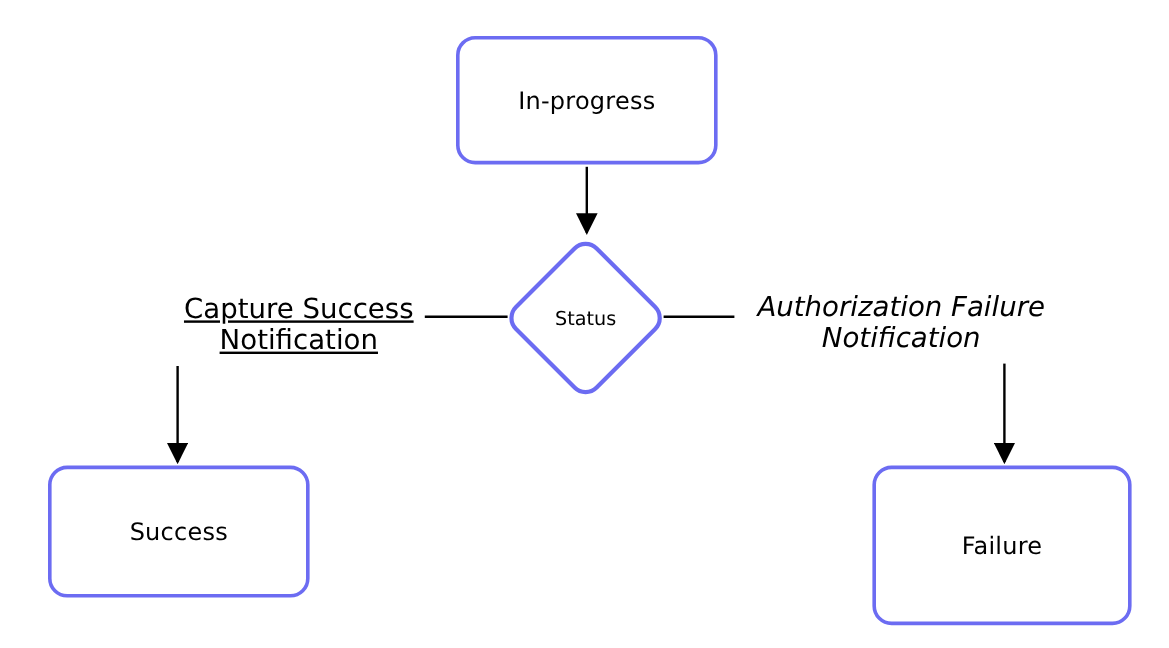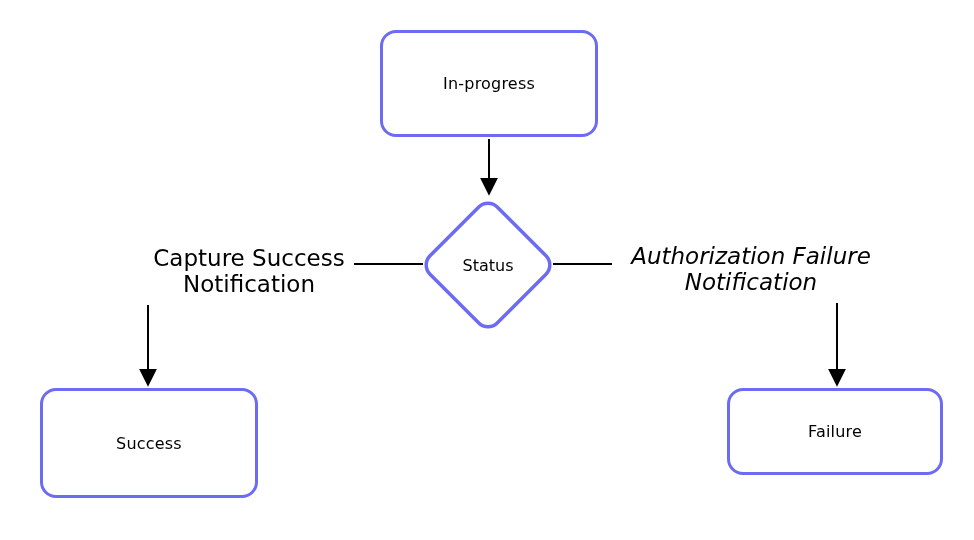--- a/index.html
+++ b/index.html
@@ -19,43 +19,43 @@
   }
   .node {
     position: absolute;
     box-sizing: border-box;
     border: 3.5px solid #6c6cf2;
     border-radius: 16px;
     background: #ffffff;
     display: flex;
     align-items: center;
     justify-content: center;
-    font-size: 16px;
+    font-size: 20px;
     letter-spacing: 0.2px;
   }
   .node-in-progress { left: 380px; top: 30px;  width: 218px; height: 107px; }
   .node-success     { left: 40px;  top: 388px; width: 218px; height: 110px; }
-  .node-failure     { left: 727px; top: 388px; width: 216px; height: 87px; }
+  .node-failure     { left: 727px; top: 388px; width: 216px; height: 133px; }
   .status-label {
     position: absolute;
     left: 418px; top: 246px;
     width: 140px; height: 38px;
     display: flex;
     align-items: center;
     justify-content: center;
     font-size: 16px;
   }
   .edge-label {
     position: absolute;
     text-align: center;
     font-size: 23px;
     line-height: 26px;
     white-space: nowrap;
   }
-  .edge-label-left  { left: 129px; top: 245px; width: 240px; }
+  .edge-label-left  { left: 129px; top: 245px; width: 240px; text-decoration: underline; }
   .edge-label-right { left: 606px; top: 243px; width: 290px; font-style: italic; }
 </style>
 </head>
 <body>
 
 <div class="canvas">
 
   <svg class="wires" width="974" height="540" viewBox="0 0 974 540" xmlns="http://www.w3.org/2000/svg">
     <defs>
       <marker id="arrowhead" viewBox="0 0 10 10" refX="9" refY="5" markerWidth="9" markerHeight="9" orient="auto-start-reverse">

